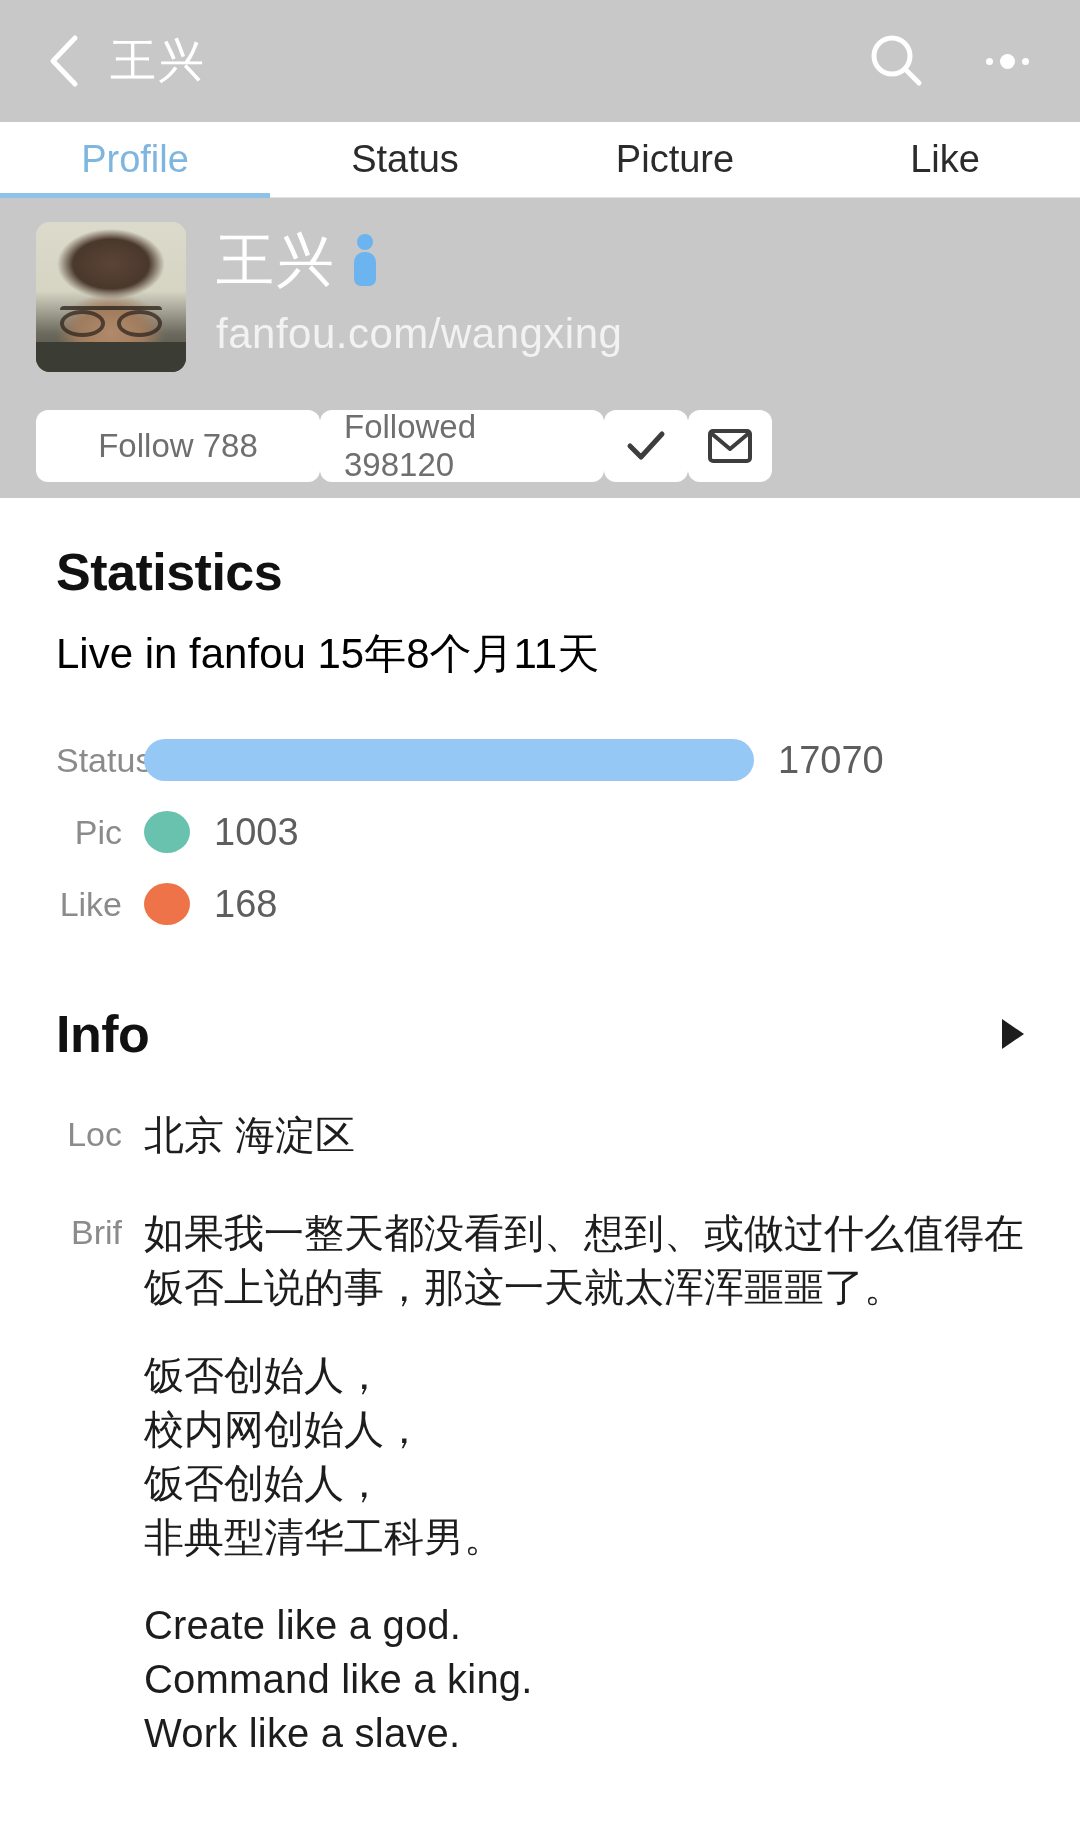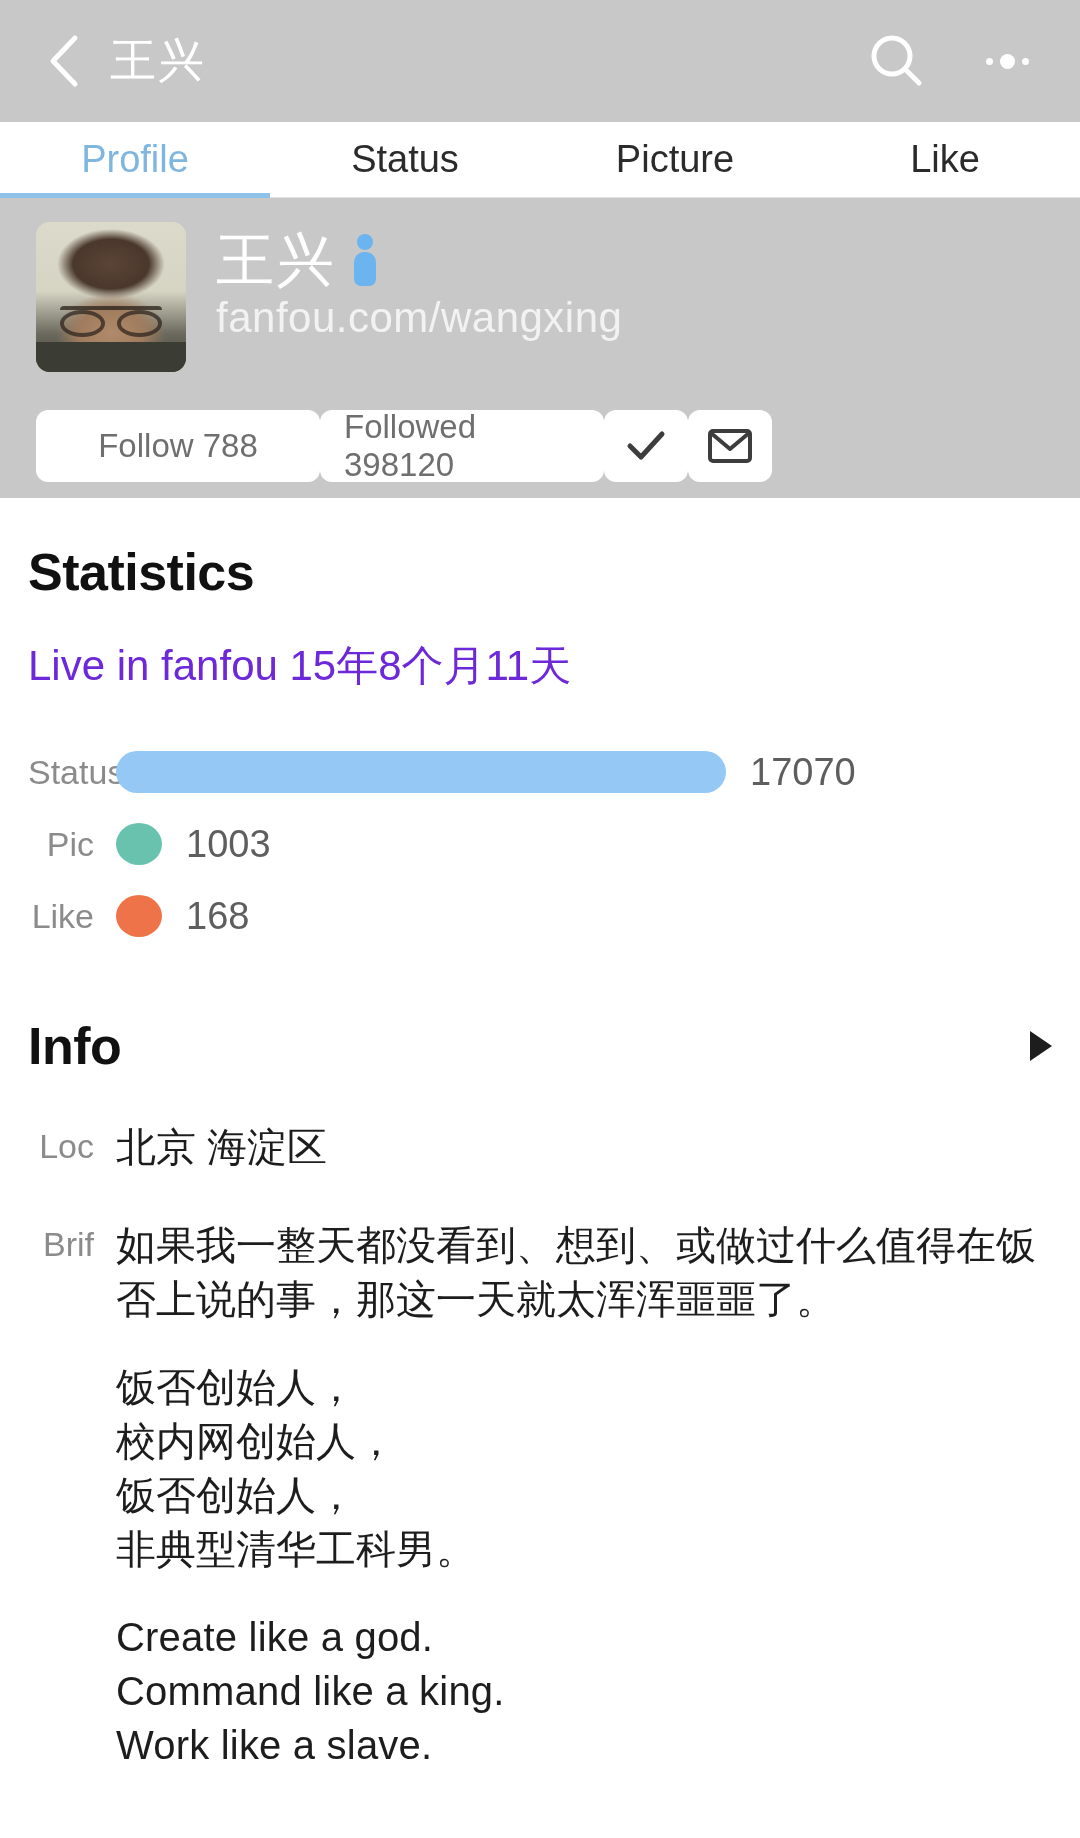--- a/index.html
+++ b/index.html
@@ -148,21 +148,21 @@
     width:16px; height:16px; border-radius:50%;
     background:#6bb4ef;
   }
   .gender-icon .body{
     position:absolute; top:18px; left:2px;
     width:22px; height:34px;
     border-radius:10px 10px 7px 7px;
     background:#6bb4ef;
   }
   .profile-url{
-    margin-top:2px;
+    margin-top:18px;
     font-size:42px;
     color:#f2f2f2;
     font-weight:400;
     letter-spacing:0.5px;
   }
 
   .action-row{
     display:flex;
     align-items:center;
     margin-top:38px;
@@ -185,34 +185,34 @@
     background:#ffffff;
     border-radius:12px;
     display:flex;
     align-items:center;
     justify-content:center;
     flex:0 0 auto;
   }
 
   
   .body-wrap{
-    padding:0 28px;
+    padding:0 56px;
     background:#ffffff;
   }
   .section-title{
     font-size:52px;
     font-weight:700;
     color:#111111;
     margin-top:44px;
     letter-spacing:-0.5px;
   }
   .live-line{
     font-size:42px;
-    color:#6d28d9;
-    margin-top:36px;
+    color:#000000;
+    margin-top:24px;
     font-weight:400;
   }
 
   
   .chart{
     margin-top:42px;
   }
   .bar-row{
     display:flex;
     align-items:center;

